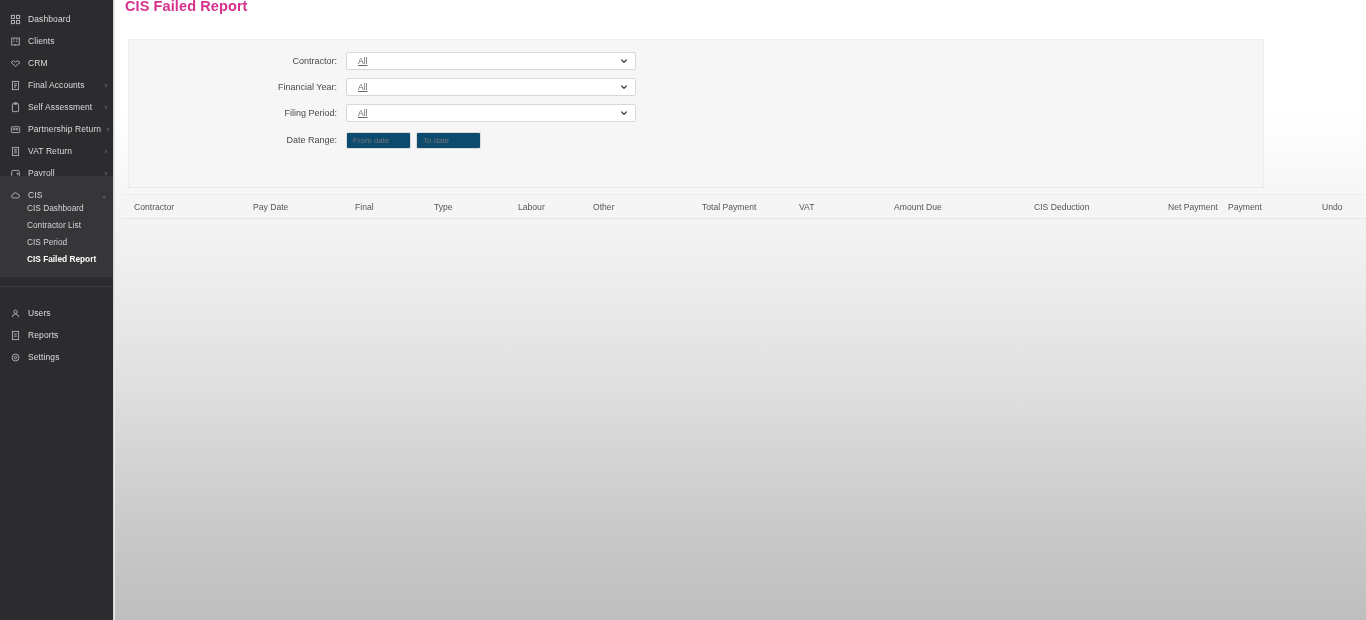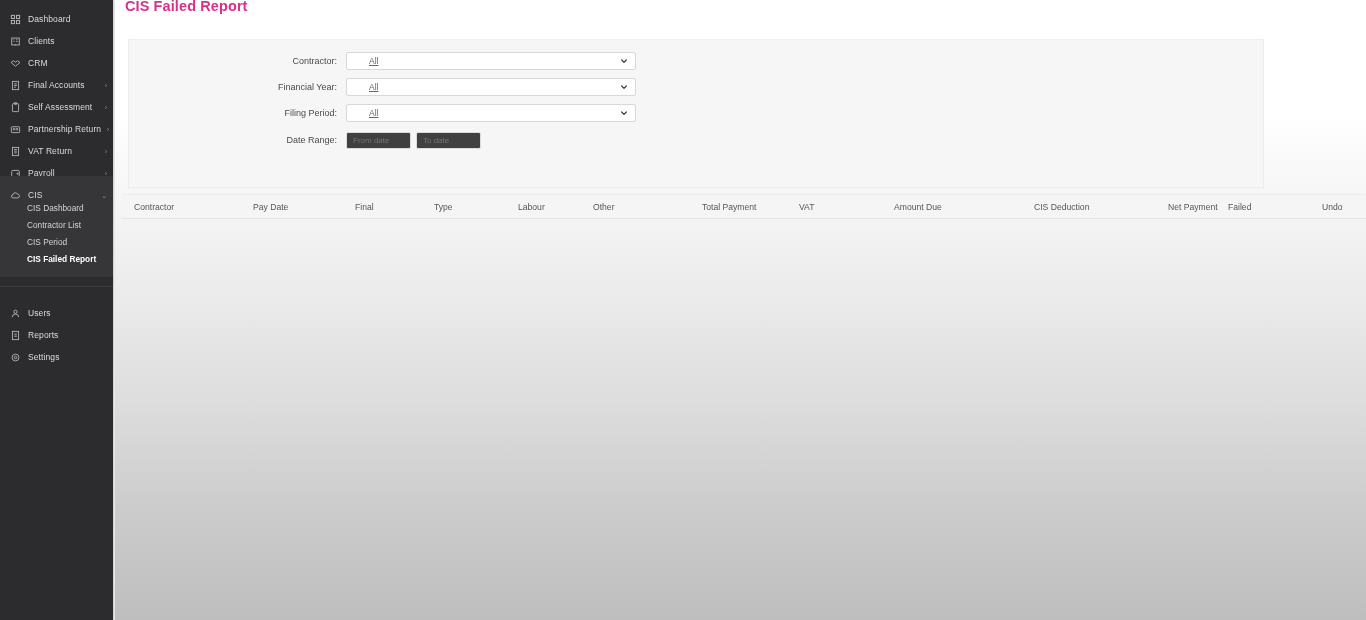--- a/index.html
+++ b/index.html
@@ -132,38 +132,38 @@
   }
   .fselect {
     position: relative;
     width: 290px;
     height: 18px;
     background: #fff;
     border: 1px solid #d8d8d8;
     border-radius: 2px;
     display: flex;
     align-items: center;
-    padding-left: 22px;
+    padding-left: 11px;
     font-size: 8.5px;
     color: #666;
     cursor: pointer;
     text-decoration: underline;
   }
   .fselect .chev {
     position: absolute;
     right: 7px; top: 50%;
     transform: translateY(-50%);
     width: 8px; height: 8px;
     color: #3b3b3b;
   }
   .fselect .chev svg { width: 8px; height: 8px; display: block; }
   .ftext {
     width: 65px;
     height: 17px;
-    background: #404040;
+    background: #0c4a6e;
     border: 1px solid #dcdcdc;
     border-radius: 2px;
     font-size: 8px;
     color: #9a9a9a;
     padding-left: 6px;
     font-family: "Liberation Sans", sans-serif;
     outline: none;
   }
   .ftext:first-of-type { margin-right: 5px; }
   #search-btn {
@@ -421,18 +421,18 @@
     <div class="th" style="left:131px;">Pay Date</div>
     <div class="th" style="left:233px;">Final</div>
     <div class="th" style="left:312px;">Type</div>
     <div class="th" style="left:396px;">Labour</div>
     <div class="th" style="left:471px;">Other</div>
     <div class="th" style="left:580px;">Total Payment</div>
     <div class="th" style="left:677px;">VAT</div>
     <div class="th" style="left:772px;">Amount Due</div>
     <div class="th" style="left:912px;">CIS Deduction</div>
     <div class="th" style="left:1046px;">Net Payment</div>
-    <div class="th" style="left:1106px;">Failed</div>
+    <div class="th" style="left:1106px;">Payment</div>
     <div class="th" style="left:1200px;">Undo</div>
   </div>
 
   <div id="table-body"></div>
 </div>
 
 </body></html>

